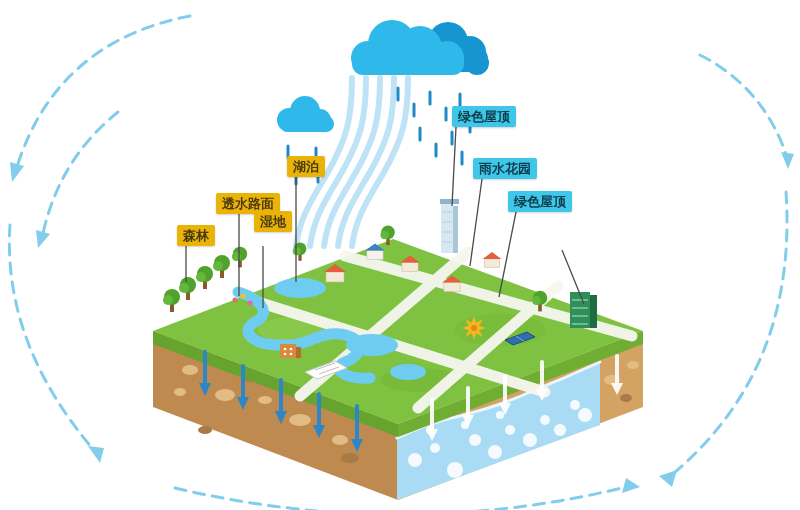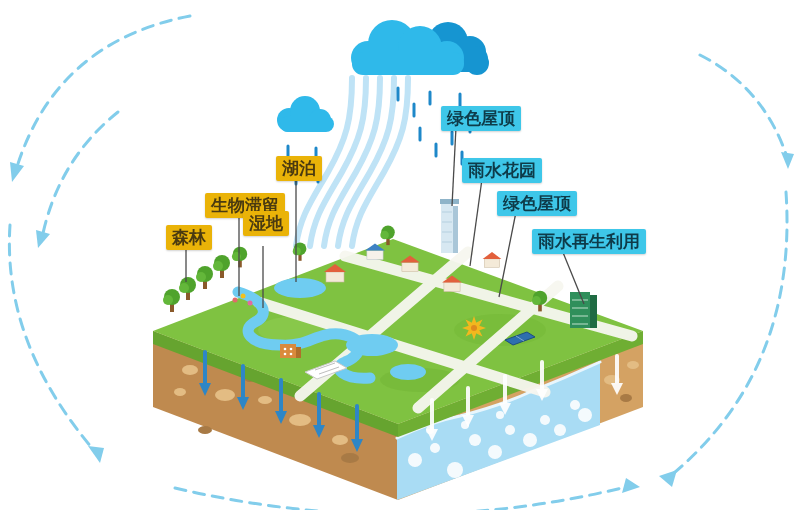--- a/index.html
+++ b/index.html
@@ -2,23 +2,24 @@
 <html><head>
 <meta charset="utf-8">
 <style>
   html,body{margin:0;padding:0;background:#fff;}
   .stage{
     position:relative;width:800px;height:510px;background:#ffffff;overflow:hidden;
     font-family:"DejaVu Sans",sans-serif;
   }
   .stage svg{position:absolute;left:0;top:0;}
   .label{
-    position:absolute;font-size:17px;font-weight:bold;line-height:1;
+    position:absolute;font-size:13px;font-weight:bold;line-height:1;
     padding:4px 6px;white-space:nowrap;box-shadow:0 1px 2px rgba(0,0,0,.18);
     border-radius:2px;
+    margin-left:11px;
   }
   .label.yellow{background:#eab308;color:#4a3a10;}
   .label.cyan{background:#3ec7e9;color:#0e3b49;}
 </style>
 </head>
 <body>
 
 <div class="stage">
 
 <svg width="800" height="510" viewBox="0 0 800 510">
@@ -278,22 +279,21 @@
     <path d="M263 246 L263 308"></path>
     <path d="M296 177 L296 282"></path>
     <path d="M456 127 L452 206"></path>
     <path d="M482 179 L470 266"></path>
     <path d="M516 212 L499 297"></path>
     <path d="M562 250 L584 304"></path>
   </g>
 </svg>
 
 <div class="label yellow" style="left:166px;top:225px">森林</div>
-<div class="label yellow" style="left:205px;top:193px">生物滞留</div>
+<div class="label yellow" style="left:205px;top:193px">透水路面</div>
 <div class="label yellow" style="left:243px;top:211px">湿地</div>
 <div class="label yellow" style="left:276px;top:156px">湖泊</div>
 
 <div class="label cyan" style="left:441px;top:106px">绿色屋顶</div>
 <div class="label cyan" style="left:462px;top:158px">雨水花园</div>
 <div class="label cyan" style="left:497px;top:191px">绿色屋顶</div>
-<div class="label cyan" style="left:532px;top:229px">雨水再生利用</div>
 
 </div>
 
 </body></html>

